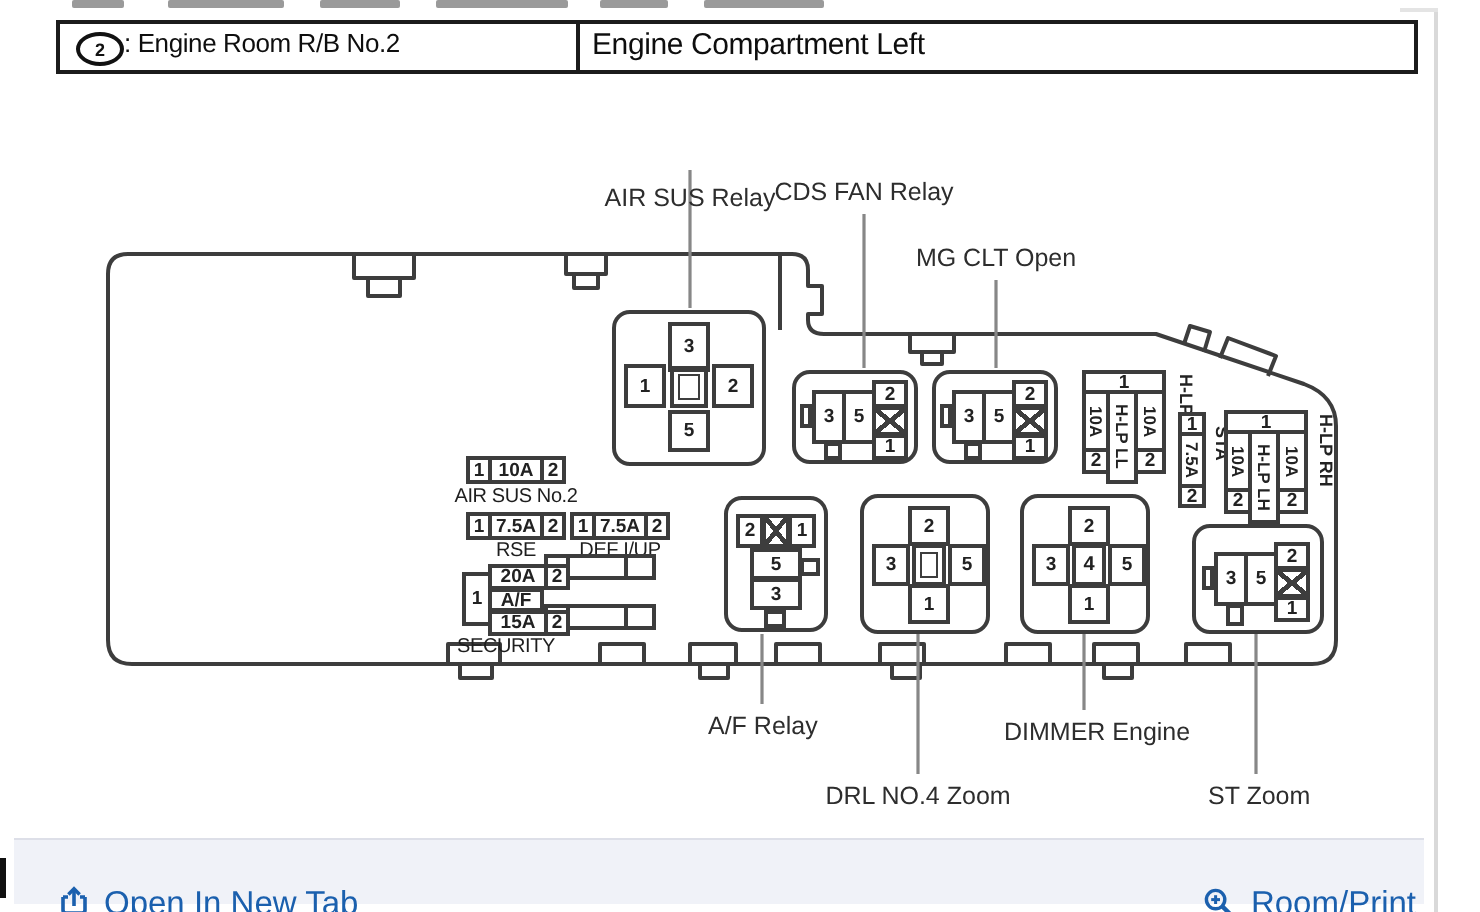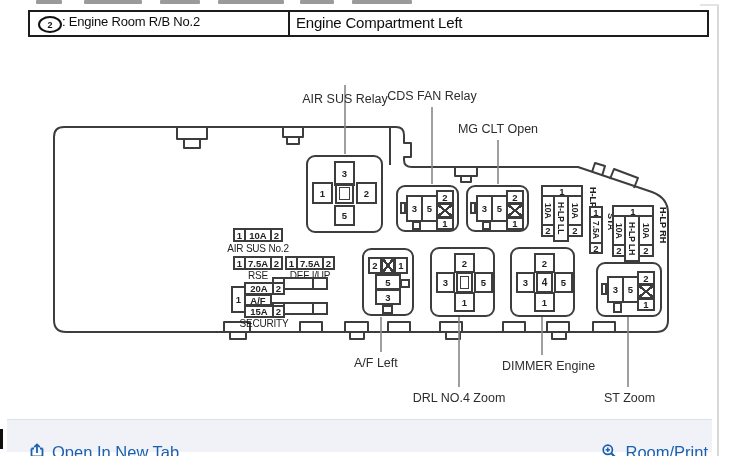--- a/index.html
+++ b/index.html
@@ -101,21 +101,21 @@
     <line x1="381" y1="317" x2="381" y2="352"></line>
     <line x1="459" y1="317" x2="459" y2="387"></line>
     <line x1="542" y1="317" x2="542" y2="355"></line>
     <line x1="628" y1="317" x2="628" y2="387"></line>
   </g>
 </svg>
 
 <div class="lbl" style="left:295px;top:66px;width:100px;text-align:center;margin-top:26px;">AIR SUS Relay</div>
 <div class="lbl" style="left:382px;top:89px;width:100px;text-align:center;">CDS FAN Relay</div>
 <div class="lbl" style="left:448px;top:122px;width:100px;text-align:center;">MG CLT Open</div>
-<div class="lbl" style="left:354px;top:356px;">A/F Left</div>
+<div class="lbl" style="left:354px;top:356px;">A/F Relay</div>
 <div class="lbl" style="left:409px;top:391px;width:100px;text-align:center;">DRL NO.4 Zoom</div>
 <div class="lbl" style="left:502px;top:359px;">DIMMER Engine</div>
 <div class="lbl" style="left:604px;top:391px;">ST Zoom</div>
 
 <div class="rbox" style="left:306px;top:155px;width:77px;height:78px;">
   <div class="cell" style="left:26px;top:4px;width:21px;height:25px;">3</div>
   <div class="cell" style="left:4px;top:25px;width:21px;height:22px;">1</div>
   <div class="cell" style="left:48px;top:25px;width:21px;height:22px;">2</div>
   <div class="cell" style="left:26px;top:48px;width:21px;height:21px;">5</div>
   <div class="csq" style="left:27px;top:26px;width:19px;height:21px;">
@@ -211,21 +211,21 @@
   <div class="cell" style="left:312px;top:302px;width:16px;height:13px;"></div>
 </div>
 
 <div>
   <div class="cell" style="left:231px;top:286px;width:15px;height:27px;">1</div>
   <div class="cell" style="left:244px;top:282px;width:30px;height:13px;">20A</div>
   <div class="cell" style="left:272px;top:282px;width:13px;height:13px;">2</div>
   <div class="cell" style="left:244px;top:294px;width:28px;height:12px;">A/F</div>
   <div class="cell" style="left:244px;top:305px;width:30px;height:13px;">15A</div>
   <div class="cell" style="left:272px;top:305px;width:13px;height:13px;">2</div>
-  <div class="fuse-lbl" style="left:224px;top:318px;width:80px;">SECURITY</div>
+  <div class="fuse-lbl" style="left:213px;top:318px;width:80px;">SECURITY</div>
 </div>
 
 <div>
   <div class="cell" style="left:541px;top:185px;width:42px;height:12px;">1</div>
   <div class="cell vtext" style="left:541px;top:195px;width:14px;height:31px;font-size:8.5px;">10A</div>
   <div class="cell" style="left:541px;top:224px;width:14px;height:13px;">2</div>
   <div class="cell vtext" style="left:553px;top:195px;width:16px;height:47px;font-size:8.5px;">H-LP LL</div>
   <div class="cell vtext" style="left:567px;top:195px;width:16px;height:31px;font-size:8.5px;">10A</div>
   <div class="cell" style="left:567px;top:224px;width:16px;height:13px;">2</div>
   <div class="abs vtext" style="left:585px;top:187px;width:13px;height:58px;font-size:9px;font-weight:bold;color:#222;">H-LP RL</div>

